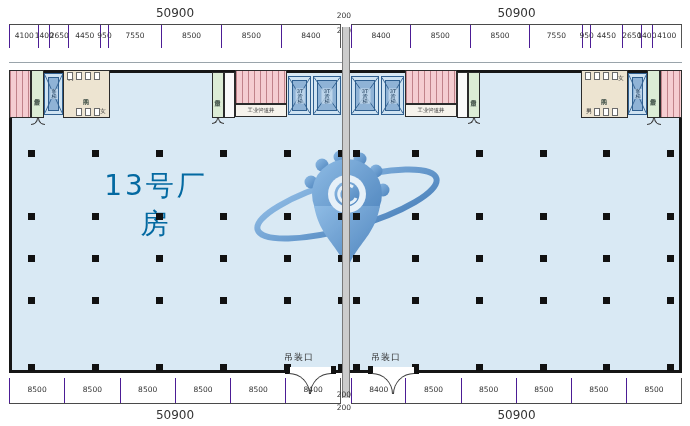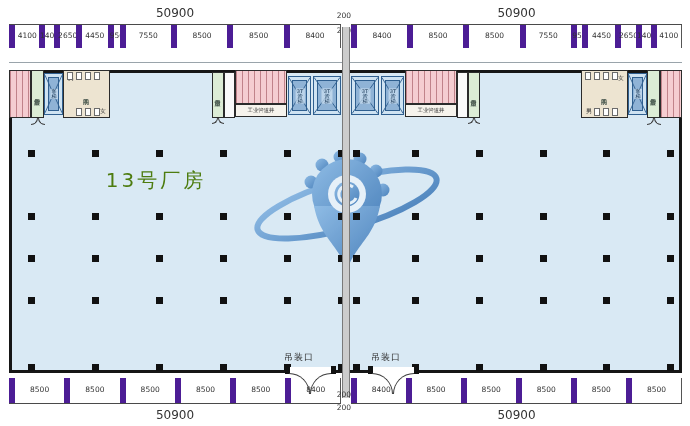--- a/index.html
+++ b/index.html
@@ -3,21 +3,21 @@
 <meta charset="utf-8">
 <style>
   html,body{margin:0;padding:0;background:#fff;}
   #stage{position:relative;width:690px;height:426px;background:#ffffff;overflow:hidden;
          font-family:"DejaVu Sans","Liberation Sans",sans-serif;color:#333;}
   .abs{position:absolute;}
   
   .dim-line{position:absolute;border-top:1px solid #4a4a4a;height:0;}
   .dim-total{position:absolute;font-size:12px;color:#333;text-align:center;line-height:11px;}
   .seg-row{position:absolute;display:flex;}
-  .seg-cell{position:relative;border-left:6px solid #4c1d95;}
+  .seg-cell{position:relative;border-left:1px solid #4c1d95;}
   .seg-row .seg-cell:last-child{border-right:1px solid #555;}
   .seg-num{position:absolute;left:50%;transform:translateX(-50%);font-size:7.5px;
            color:#333;white-space:nowrap;line-height:9px;}
   .gap-dim{position:absolute;font-size:7.5px;color:#333;text-align:center;line-height:10px;}
   
   #plan{position:absolute;left:9px;top:70px;width:667px;height:297px;
         background:#d9e9f4;border:3px solid #161616;}
   .canopy-line{position:absolute;border-top:1px solid #9aa4ab;height:0;}
   .core{position:absolute;box-sizing:border-box;border:1px solid #2b2b2b;}
   .room-pink{background:#f5cdd1;}
@@ -28,21 +28,21 @@
   .vtext{position:absolute;writing-mode:vertical-rl;font-size:6px;color:#3f4f46;
          letter-spacing:0;line-height:7px;left:50%;top:50%;transform:translate(-50%,-50%);white-space:nowrap;}
   .tinytext{position:absolute;font-size:6px;color:#333;line-height:7px;white-space:nowrap;}
   .elev{position:absolute;box-sizing:border-box;border:1px solid #2f5f8f;background:#cfe3f2;}
   .elev-inner{position:absolute;left:3px;top:3px;right:3px;bottom:3px;border:1px solid #2f5f8f;background:#8fb3d6;}
   .elev svg{position:absolute;left:0;top:0;width:100%;height:100%;}
   .elev-label{position:absolute;left:50%;top:50%;transform:translate(-50%,-50%) scale(.85);
               font-size:6px;color:#11304f;text-align:center;line-height:6px;background:rgba(207,227,242,.7);padding:0 1px;}
   .fixture{position:absolute;box-sizing:border-box;border:1px solid #6b6b6b;background:#fff;}
   .dot{position:absolute;width:7px;height:7px;background:#111;}
-  .bldg-label{position:absolute;font-size:20px;letter-spacing:3px;color:#4d7c0f;text-align:center;}
+  .bldg-label{position:absolute;font-size:28px;letter-spacing:3px;color:#0369a1;text-align:center;}
   .hoist-label{position:absolute;font-size:9px;color:#2e2e2e;text-align:center;letter-spacing:1px;}
   #joint{position:absolute;left:342px;top:27px;width:8px;height:371px;background:#cccccc;
          border-left:1px solid #7a7a7a;border-right:1px solid #7a7a7a;box-sizing:border-box;}
   .arc{position:absolute;box-sizing:border-box;}
   .door-jamb{position:absolute;background:#111;}
   .opening{position:absolute;background:#fff;}
   .pipe-strip{position:absolute;box-sizing:border-box;border:1px solid #2b2b2b;background:#f6f3ec;
               display:flex;align-items:center;justify-content:center;}
   .pipe-strip span{font-size:6px;color:#333;transform:scale(.9);white-space:nowrap;}
 </style>

